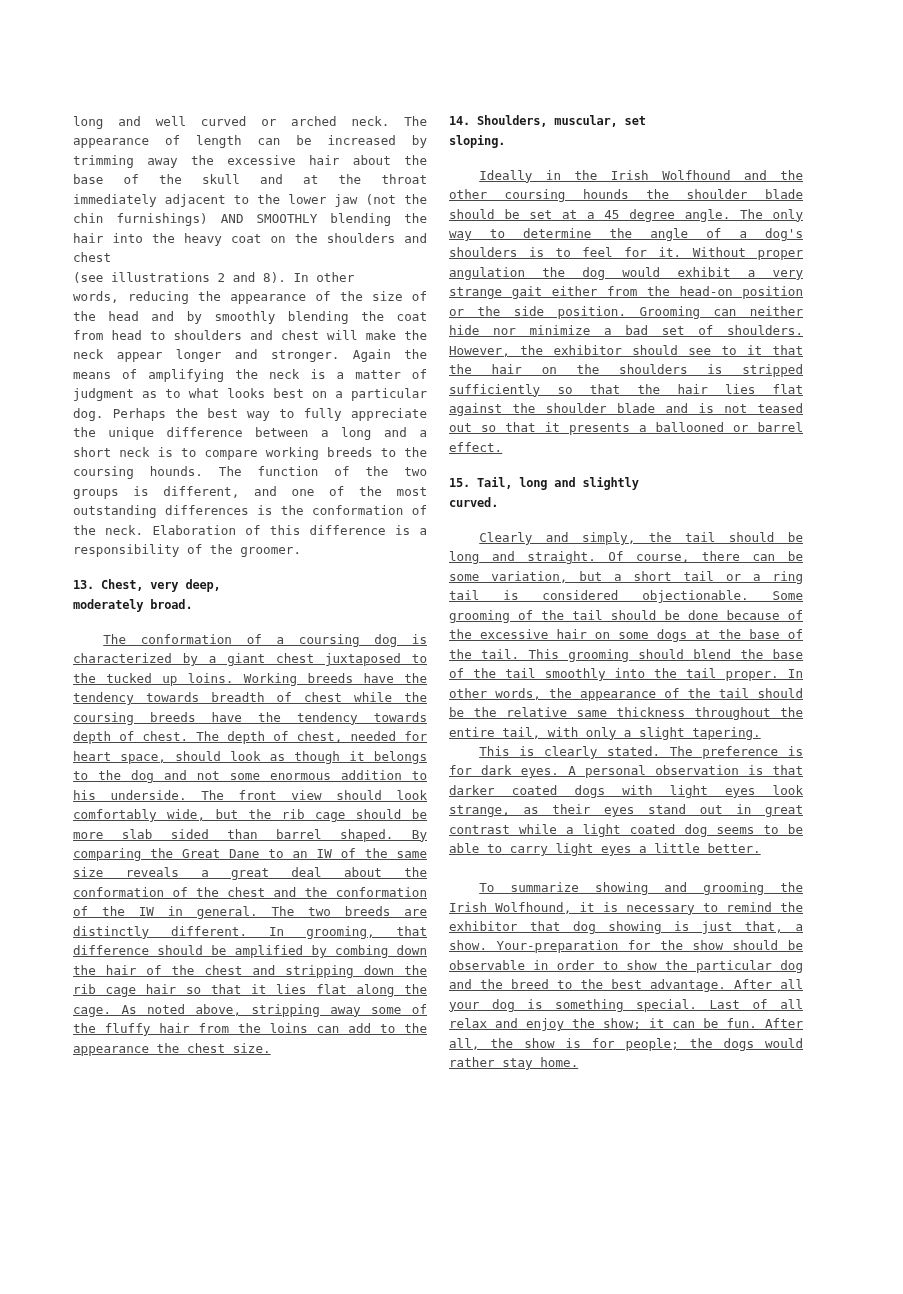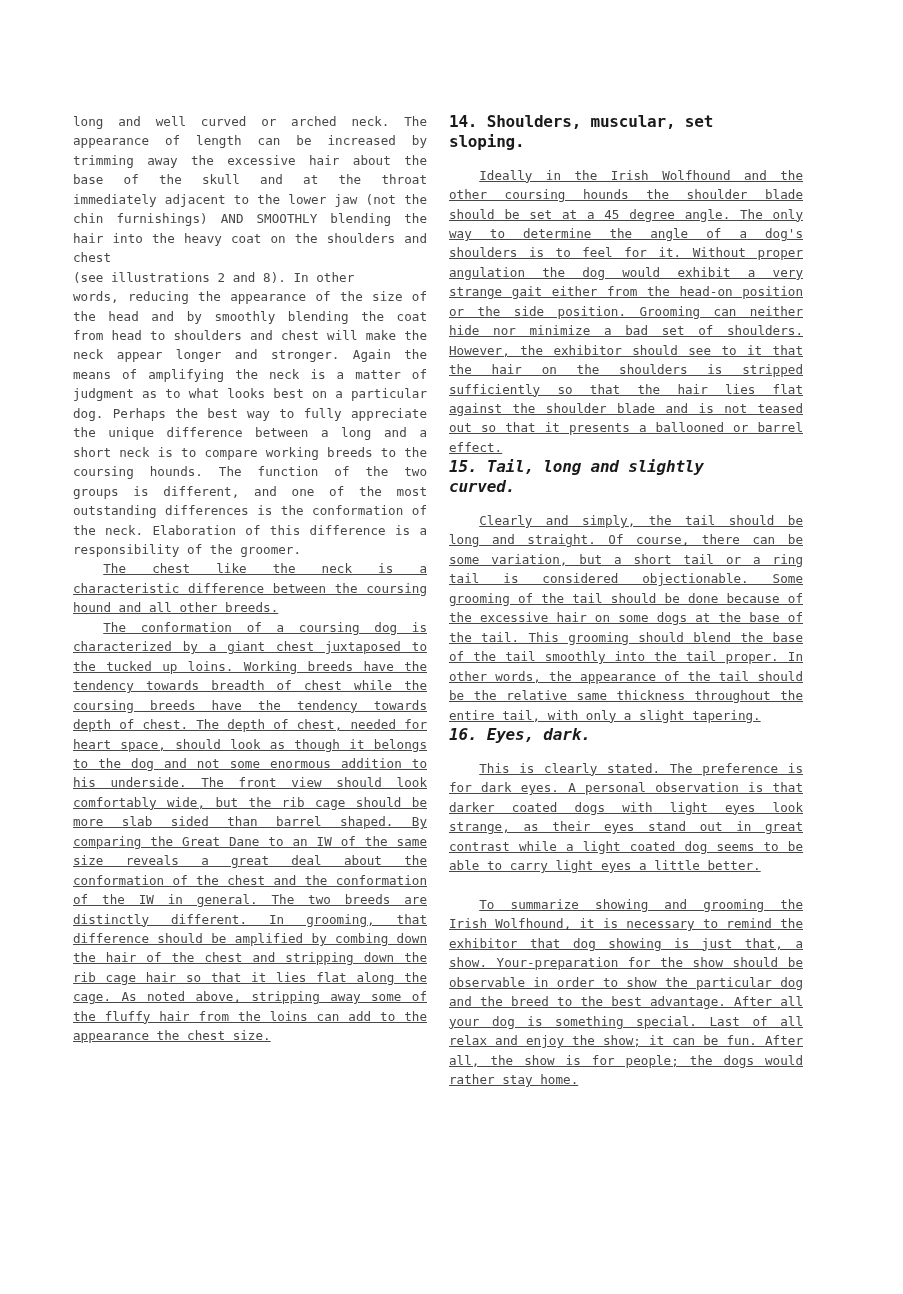--- a/index.html
+++ b/index.html
@@ -54,30 +54,30 @@
   }
 
   p.body.gap-before {
     margin-top: 19.45px;
   }
 
   h2.heading {
     margin: 0;
     font-family: "DejaVu Sans Mono", "Liberation Mono", monospace;
     font-weight: bold;
-    font-size: 16px;
+    font-size: 12px;
     line-height: 19.8px;
     color: #1a1a1a;
     letter-spacing: -0.2px;
     text-align: left;
     white-space: pre-line;
   }
 
   h2.heading.sp-before {
-    font-style: italic;
+    margin-top: 17px;
   }
   h2.heading.sp-after {
     margin-bottom: 14px;
   }
 
   
   .faded {
     color: #8d8d8d;
   }
 </style>
@@ -88,40 +88,40 @@
   <div class="columns">
 
     <div class="column">
 
       <p class="body">long and well curved or arched neck. The appearance of length can be increased by trimming away the excessive hair about the base of the skull and at the throat immediately adjacent to the lower jaw (not the chin furnishings) AND SMOOTHLY blending the hair into the heavy coat on the shoulders and chest</p>
 
       <p class="body faded">(see illustrations 2 and 8). In other</p>
 
       <p class="body">words, reducing the appearance of the size of the head and by smoothly blending the coat from head to shoulders and chest will make the neck appear longer and stronger. Again the means of amplifying the neck is a matter of judgment as to what looks best on a particular dog. Perhaps the best way to fully appreciate the unique difference between a long and a short neck is to compare working breeds to the coursing hounds. The function of the two groups is different, and one of the most outstanding differences is the conformation of the neck. Elaboration of this difference is a responsibility of the groomer.</p>
 
+      <h2 class="heading sp-before sp-after">13. Chest, very deep,
+moderately broad.</h2>
 
-      <p class="body indent">The chest like the neck is a characteristic difference between the coursing hound and all other breeds.</p>
 
       <p class="body indent">The conformation of a coursing dog is characterized by a giant chest juxtaposed to the tucked up loins. Working breeds have the tendency towards breadth of chest while the coursing breeds have the tendency towards depth of chest. The depth of chest, needed for heart space, should look as though it belongs to the dog and not some enormous addition to his underside. The front view should look comfortably wide, but the rib cage should be more slab sided than barrel shaped. By comparing the Great Dane to an IW of the same size reveals a great deal about the conformation of the chest and the conformation of the IW in general. The two breeds are distinctly different. In grooming, that difference should be amplified by combing down the hair of the chest and stripping down the rib cage hair so that it lies flat along the cage. As noted above, stripping away some of the fluffy hair from the loins can add to the appearance the chest size.</p>
 
     </div>
 
     <div class="column">
 
       <h2 class="heading sp-after">14. Shoulders, muscular, set
 sloping.</h2>
 
       <p class="body indent">Ideally in the Irish Wolfhound and the other coursing hounds the shoulder blade should be set at a 45 degree angle. The only way to determine the angle of a dog's shoulders is to feel for it. Without proper angulation the dog would exhibit a very strange gait either from the head-on position or the side position. Grooming can neither hide nor minimize a bad set of shoulders. However, the exhibitor should see to it that the hair on the shoulders is stripped sufficiently so that the hair lies flat against the shoulder blade and is not teased out so that it presents a ballooned or barrel effect.</p>
 
       <h2 class="heading sp-before sp-after">15. Tail, long and slightly
 curved.</h2>
 
       <p class="body indent">Clearly and simply, the tail should be long and straight. Of course, there can be some variation, but a short tail or a ring tail is considered objectionable. Some grooming of the tail should be done because of the excessive hair on some dogs at the base of the tail. This grooming should blend the base of the tail smoothly into the tail proper. In other words, the appearance of the tail should be the relative same thickness throughout the entire tail, with only a slight tapering.</p>
 
-      <h2 class="heading sp-before sp-after">16. Eyes, dark.</h2>
 
       <p class="body indent">This is clearly stated. The preference is for dark eyes. A personal observation is that darker coated dogs with light eyes look strange, as their eyes stand out in great contrast while a light coated dog seems to be able to carry light eyes a little better.</p>
 
       <p class="body indent gap-before">To summarize showing and grooming the Irish Wolfhound, it is necessary to remind the exhibitor that dog showing is just that, a show. Your-preparation for the show should be observable in order to show the particular dog and the breed to the best advantage. After all your dog is something special. Last of all relax and enjoy the show; it can be fun. After all, the show is for people; the dogs would rather stay home.</p>
 
     </div>
 
   </div>
 </div>
 

